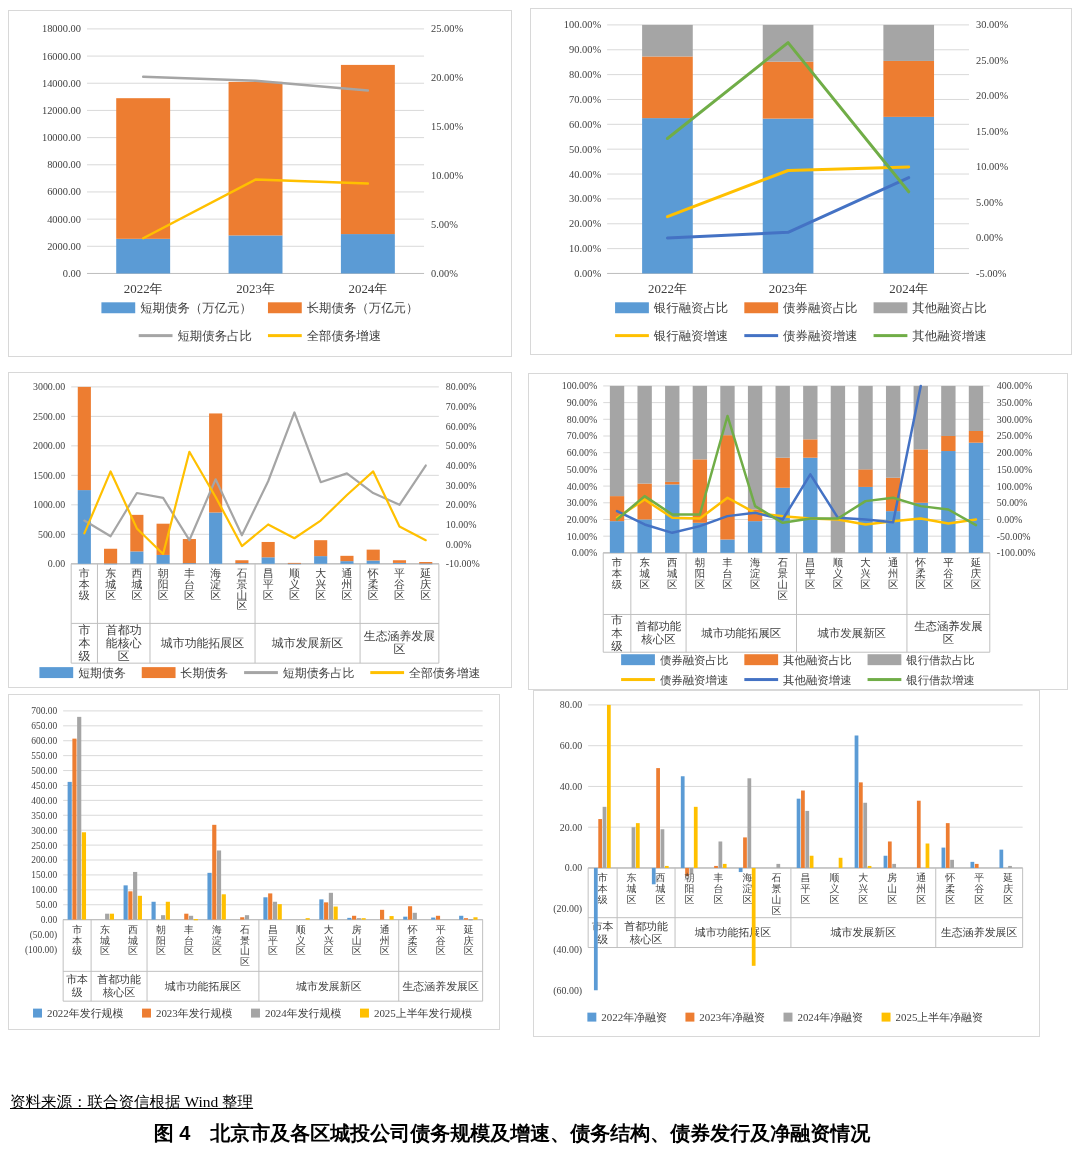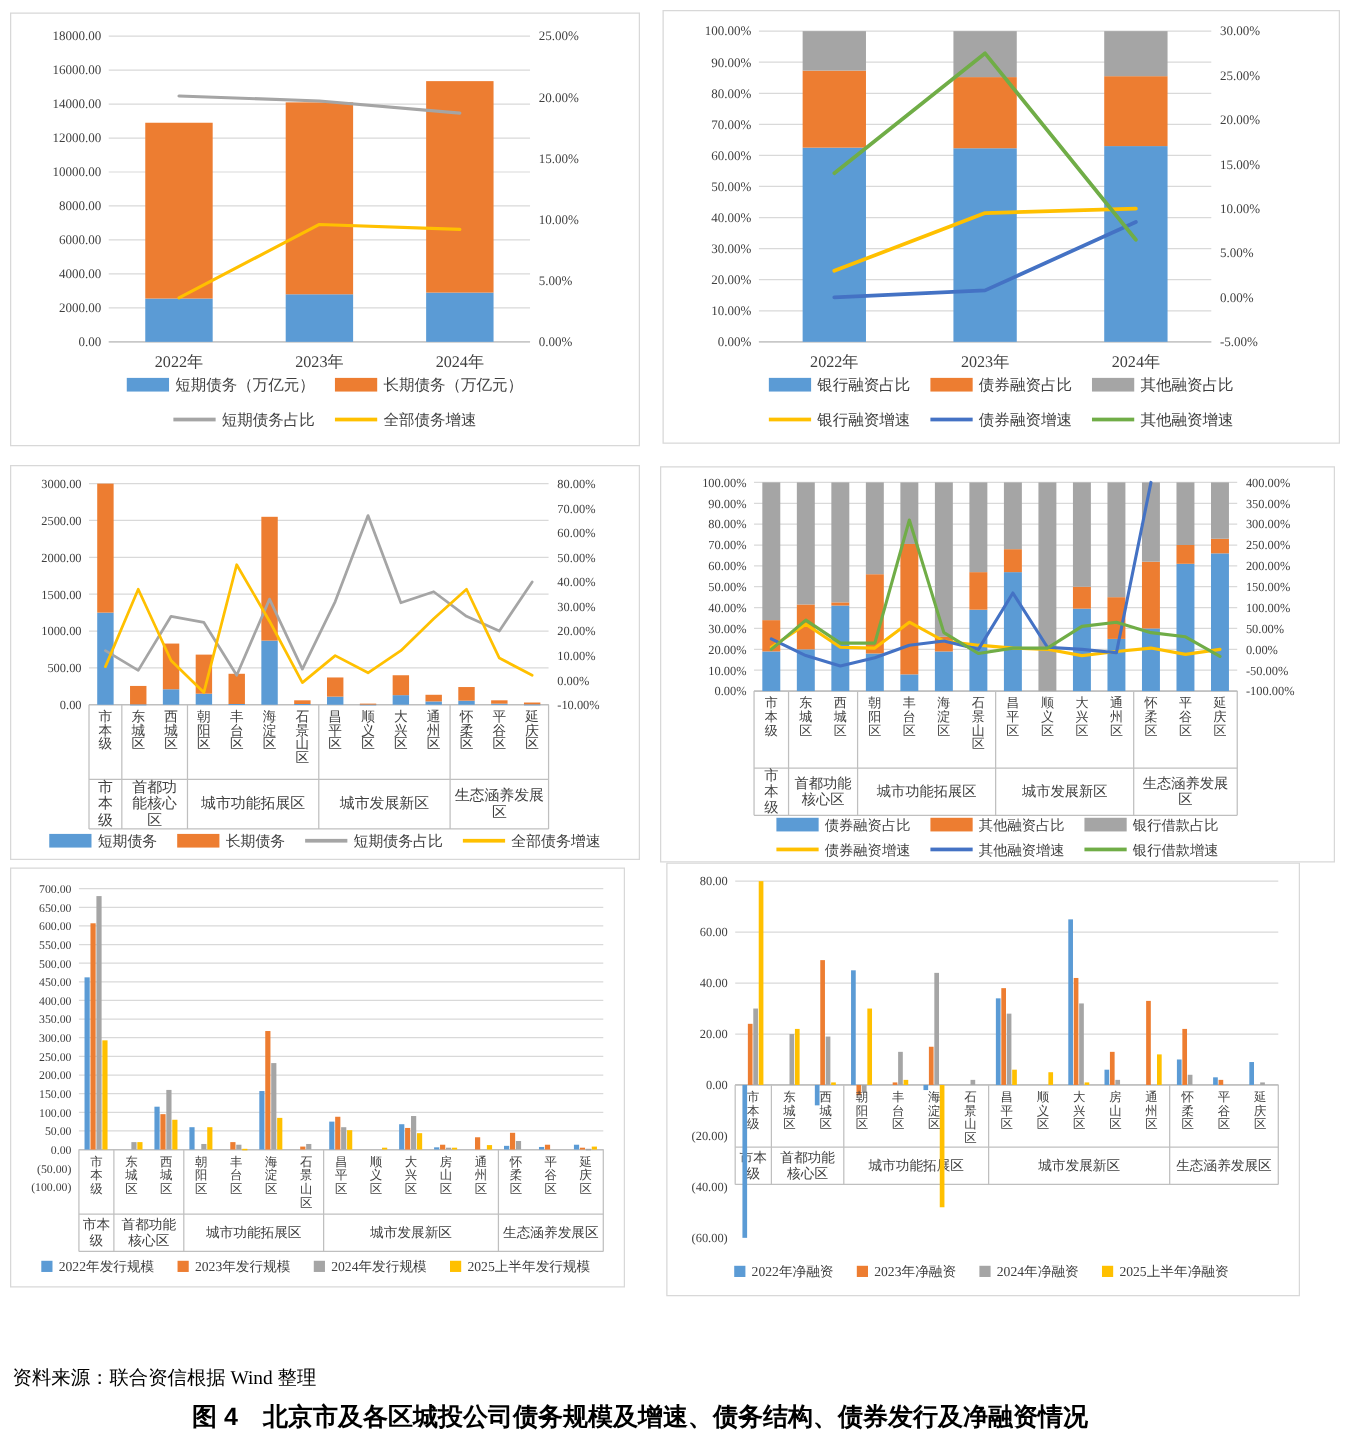--- a/index.html
+++ b/index.html
@@ -3,21 +3,21 @@
 <meta charset="utf-8">
 <style>
   html,body{margin:0;padding:0;background:#fff;}
   #page{position:relative;width:1080px;height:1161px;background:#ffffff;overflow:hidden;
         font-family:"Liberation Serif","DejaVu Serif",serif;color:#262626;}
   .chart-panel{position:absolute;background:#fff;border:1px solid #d8d8d8;box-sizing:border-box;}
   .chart-panel svg{display:block;}
   .chart-panel svg text{font-family:"Liberation Serif","DejaVu Serif",serif;fill:#3f3f3f;}
   #notes-block{position:absolute;left:10px;top:1042px;width:1062px;
                font-size:15.5px;line-height:1.55;color:#000;}
-  #source-line{position:absolute;left:10px;top:1092px;width:1062px;font-size:15.5px;color:#000;}
+  #source-line{position:absolute;left:10px;top:1092px;width:1062px;font-size:15.5px;color:#000;text-decoration:underline;}
   #figure-caption{position:absolute;left:0;top:1120px;width:1024px;text-align:center;
                   font-family:"Liberation Sans","DejaVu Sans",sans-serif;
                   font-weight:bold;font-size:20px;color:#000;}
 </style>
 </head>
 <body>
 
 <div id="page">
   <div class="chart-panel" id="panel-0" style="left: 8px; top: 10px; width: 504px; height: 347px;">
       <svg viewBox="0 0 504 347" width="502" height="345">

